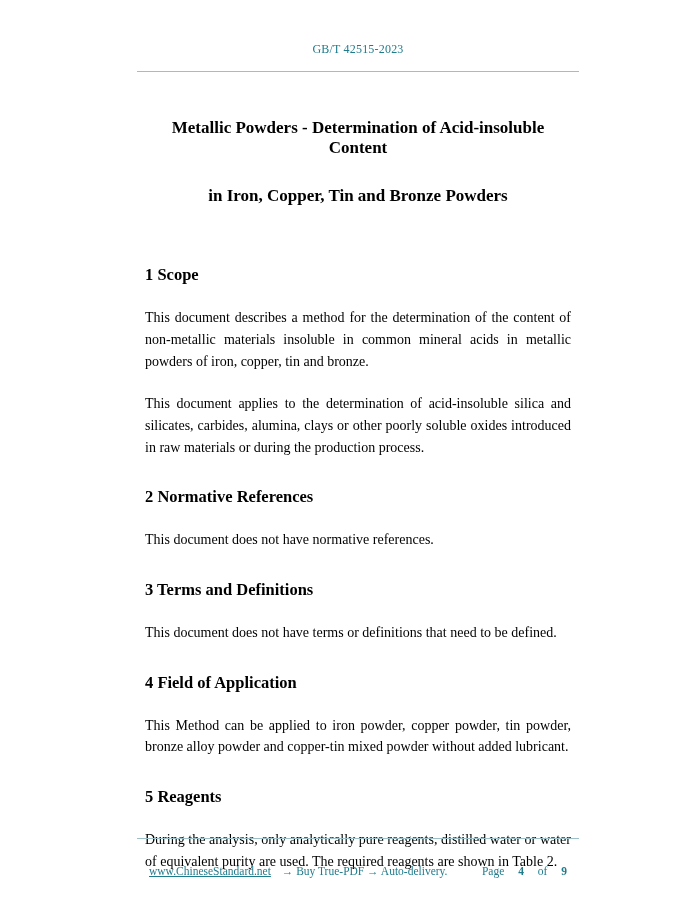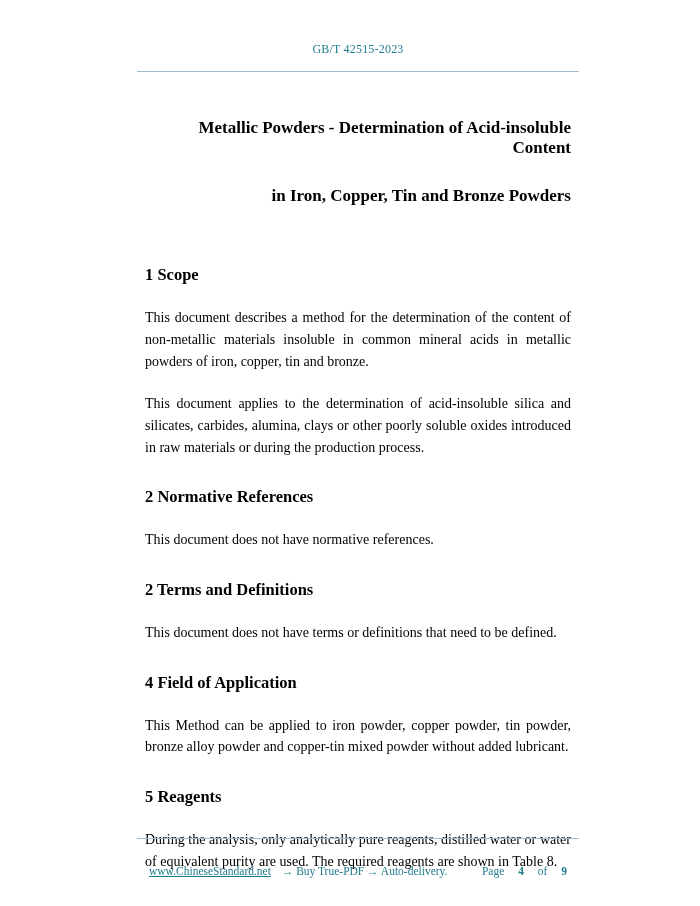--- a/index.html
+++ b/index.html
@@ -25,21 +25,21 @@
     color: #1e7b8c;
     letter-spacing: 0.2px;
   }
   .rule {
     border: none;
     border-top: 1px solid #9dbfca;
     margin-top: 10px;
   }
   .doc-title {
     margin-top: 30px;
-    text-align: right;
+    text-align: center;
     font-weight: bold;
     font-size: 17px;
     line-height: 1.2;
   }
   .doc-title .t-line { margin-bottom: 19px; }
   .sec { margin-top: 0; }
   .sec-heading {
     font-size: 16.5px;
     font-weight: bold;
     margin-bottom: 14px;
@@ -92,32 +92,32 @@
       <p class="para">This document describes a method for the determination of the content of non-metallic materials insoluble in common mineral acids in metallic powders of iron, copper, tin and bronze.</p>
       <p class="para">This document applies to the determination of acid-insoluble silica and silicates, carbides, alumina, clays or other poorly soluble oxides introduced in raw materials or during the production process.</p>
     </section>
 
     <section class="sec">
       <h2 class="sec-heading">2 Normative References</h2>
       <p class="para">This document does not have normative references.</p>
     </section>
 
     <section class="sec">
-      <h2 class="sec-heading">2 Terms and Definitions</h2>
+      <h2 class="sec-heading">3 Terms and Definitions</h2>
       <p class="para">This document does not have terms or definitions that need to be defined.</p>
     </section>
 
     <section class="sec">
       <h2 class="sec-heading">4 Field of Application</h2>
       <p class="para">This Method can be applied to iron powder, copper powder, tin powder, bronze alloy powder and copper-tin mixed powder without added lubricant.</p>
     </section>
 
     <section class="sec">
       <h2 class="sec-heading">5 Reagents</h2>
-      <p class="para">During the analysis, only analytically pure reagents, distilled water or water of equivalent purity are used. The required reagents are shown in Table 8.</p>
+      <p class="para">During the analysis, only analytically pure reagents, distilled water or water of equivalent purity are used. The required reagents are shown in Table 2.</p>
     </section>
 
   </div>
 
   <div class="footer">
     <hr class="rule">
     <div class="footer-row">
       <div class="footer-left">
         <a>www.ChineseStandard.net</a><span> → Buy True-PDF → Auto-delivery.</span>
       </div>

